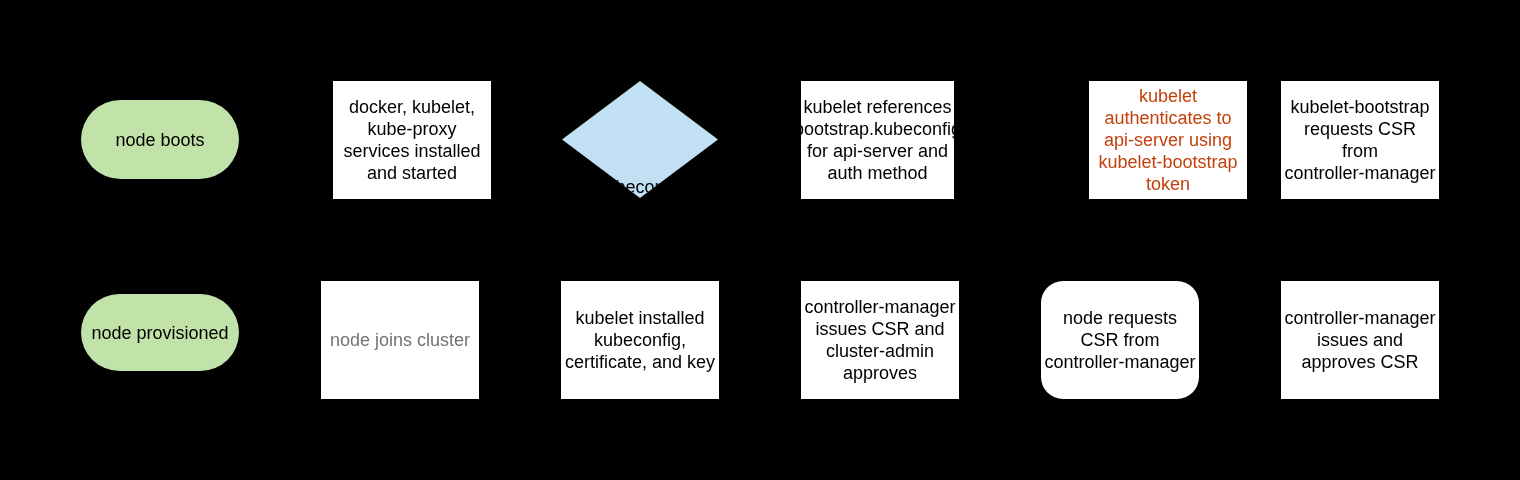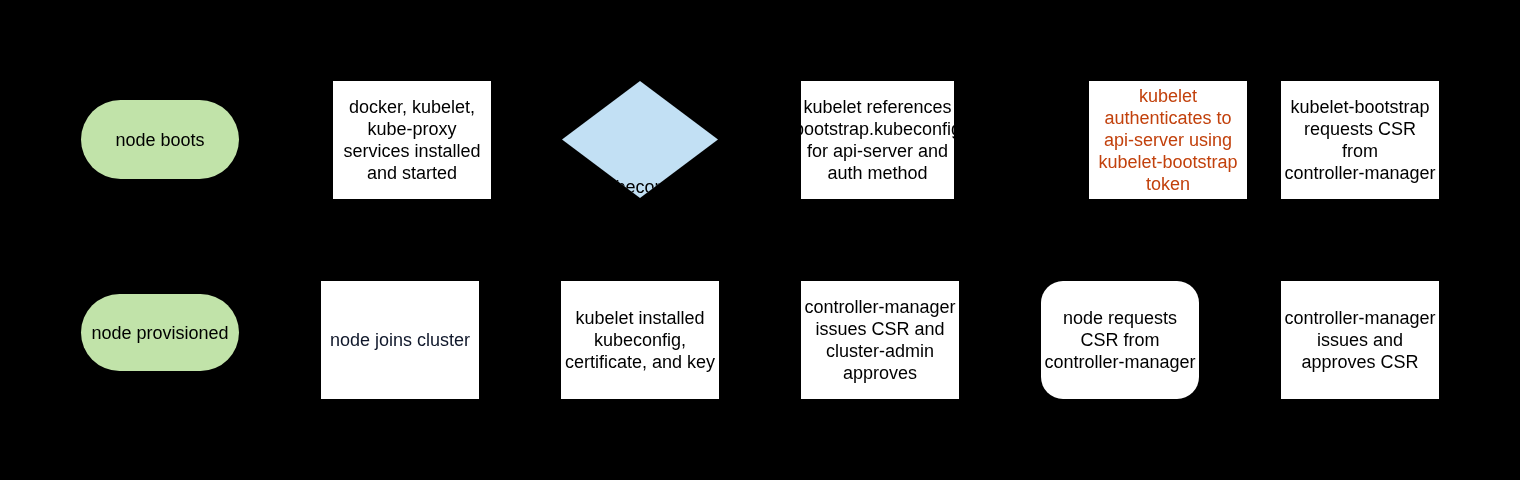--- a/index.html
+++ b/index.html
@@ -76,21 +76,21 @@
     <span class="label">kubelet-bootstrap
 requests CSR
 from
 controller-manager</span>
   </div>
 
   <div class="node shape-terminator" style="left: 81px; top: 294px; width: 158px; height: 77px; background: rgb(193, 227, 169); color: rgb(0, 0, 0);">
     <span class="label">node provisioned</span>
   </div>
 
-  <div class="node shape-process" style="left: 321px; top: 281px; width: 158px; height: 118px; background: rgb(255, 255, 255); color: #0f172a;">
+  <div class="node shape-process" style="left: 321px; top: 281px; width: 158px; height: 118px; background: rgb(255, 255, 255); color: #737373;">
     <span class="label">node joins cluster</span>
   </div>
 
   <div class="node shape-process" style="left: 561px; top: 281px; width: 158px; height: 118px; background: rgb(255, 255, 255); color: rgb(0, 0, 0);">
     <span class="label">kubelet installed
 kubeconfig,
 certificate, and key</span>
   </div>
 
   <div class="node shape-process" style="left: 801px; top: 281px; width: 158px; height: 118px; background: rgb(255, 255, 255); color: rgb(0, 0, 0);">

